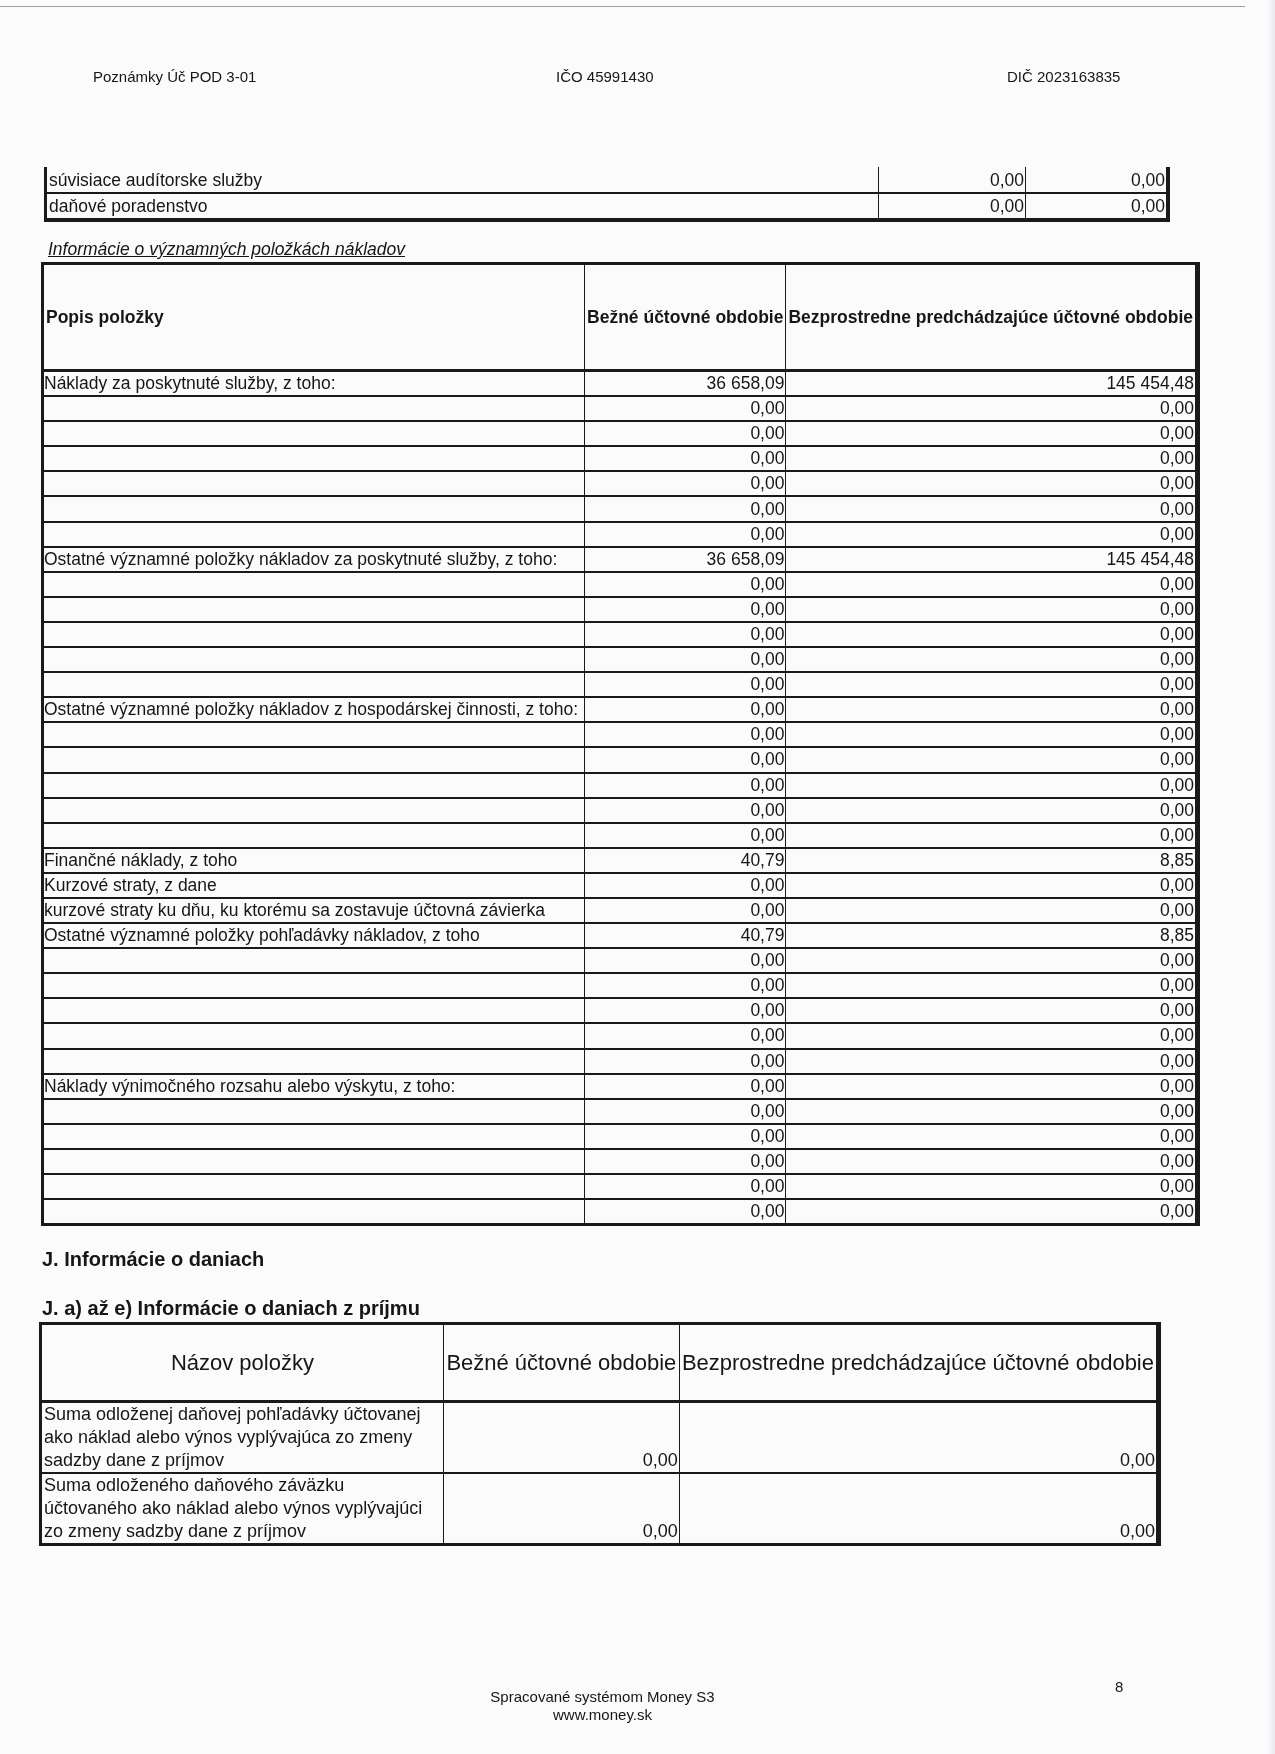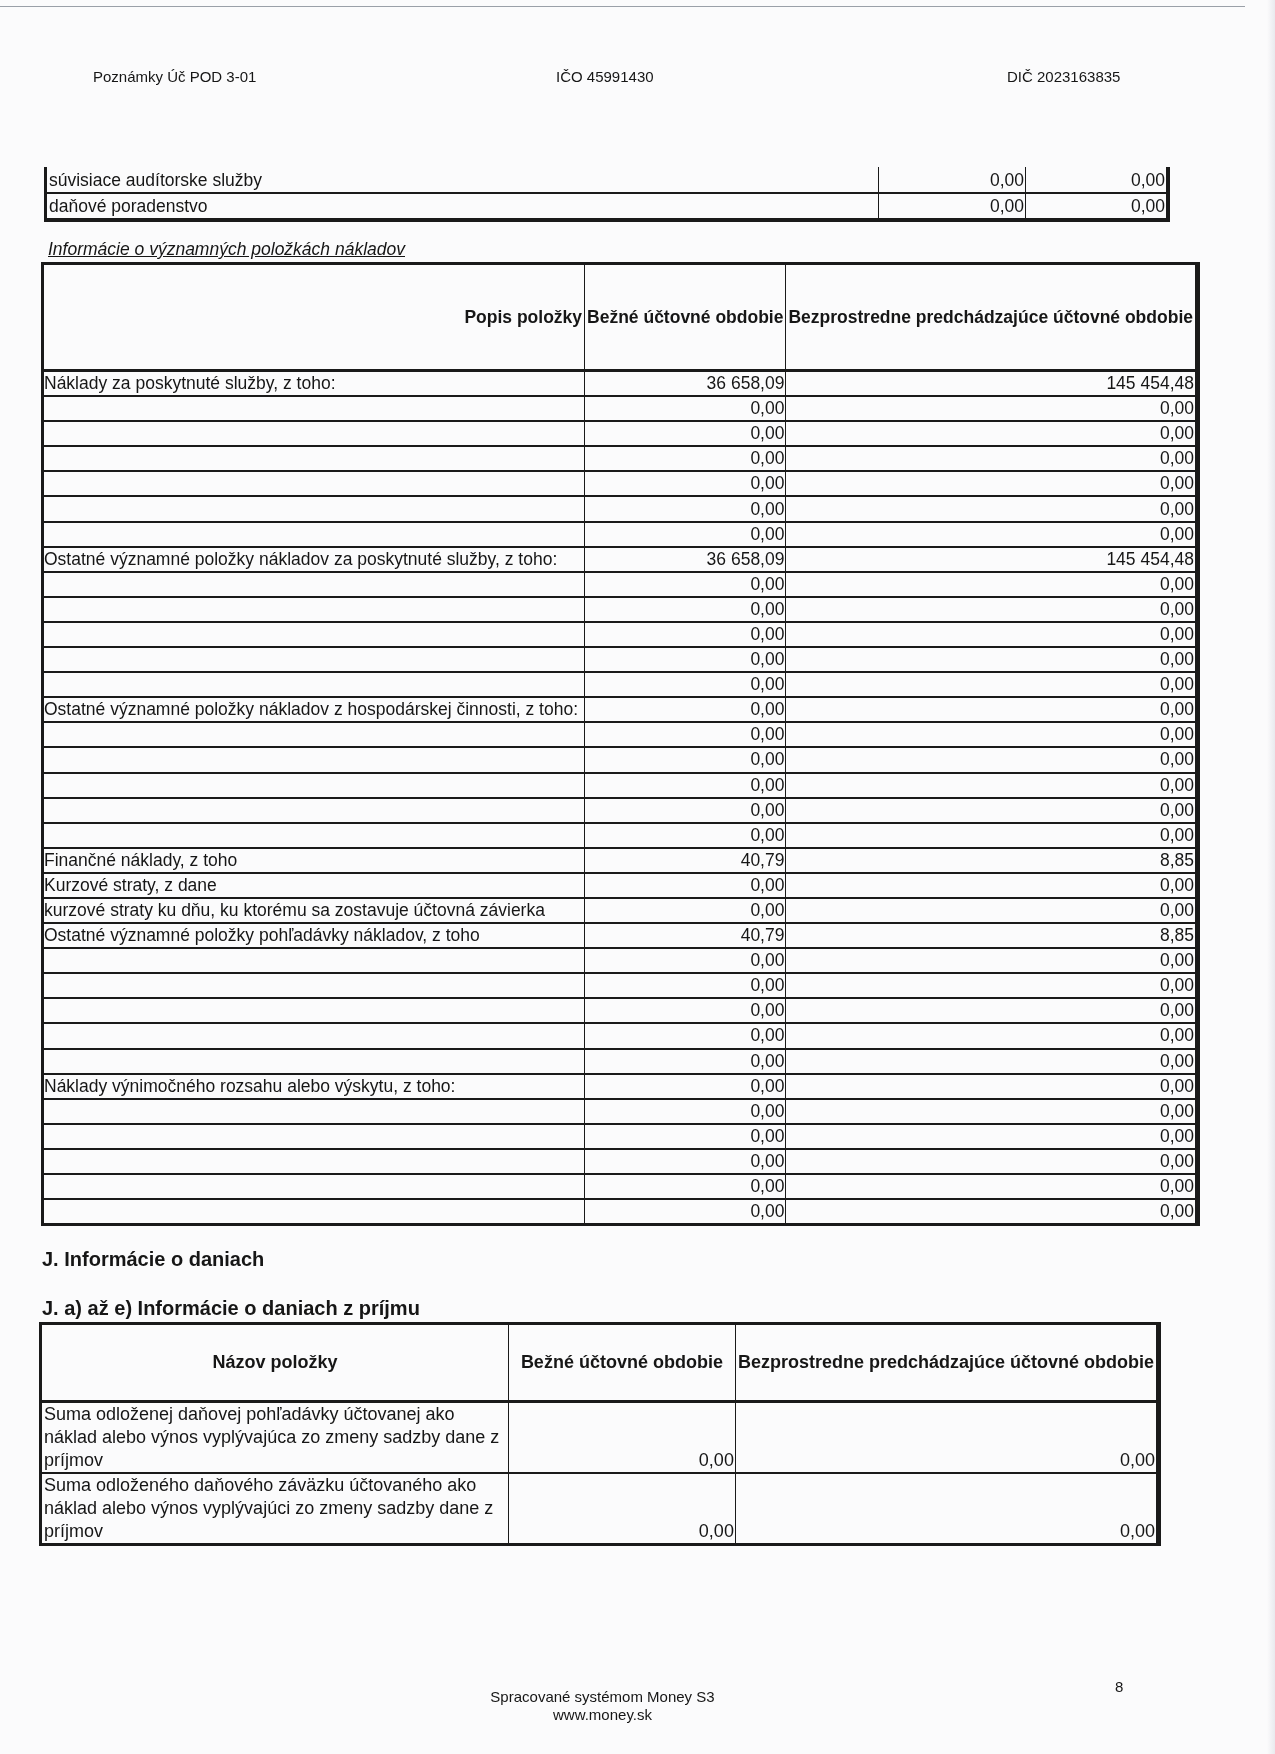--- a/index.html
+++ b/index.html
@@ -27,34 +27,34 @@
   #t1 td.lbl { border-left: none; border-right: none; }
   #t1 td.gap { border-left: none; width: 152px; }
   #t1 td.c1 { width: 143px; }
   #t1 td.c2 { width: 137px; border-right: none; }
 
   .sub-title { position: absolute; left: 48px; top: 239px; font-size: 17.5px; text-decoration: underline; font-style: italic; }
 
   
   #t2 { left: 41px; top: 262px; width: 1125px; border: 3px solid #1a1a1a; border-right-width: 5px; }
   #t2 th { font-weight: bold; height: 104px; line-height: 22px; font-size: 17.5px; vertical-align: middle; border-bottom: 3px solid #1a1a1a; }
-  #t2 th.desc { width: 838px; text-align: right; border-right: none; }
+  #t2 th.desc { width: 838px; text-align: left; border-right: none; }
   #t2 th.c1 { width: 142px; text-align: center; }
   #t2 th.c2 { width: 136px; text-align: center; overflow: hidden; }
   #t2 td { height: 23.1px; line-height: 23px; border-top: 2px solid #1a1a1a; border-bottom: none; }
   #t2 td.lbl { border-right: none; padding-left: 0; margin-top: 40px; }
   #t2 td.blank { border-left: none; border-right: 1px solid #1a1a1a; }
 
   .sec-title { position: absolute; left: 42px; font-weight: bold; font-size: 20px; }
   #secJ { top: 1248px; }
   #secJa { top: 1297px; }
 
   
   #t3 { left: 39px; top: 1322px; width: 1122px; border: 3px solid #1a1a1a; border-right-width: 5px; font-size: 18px; }
-  #t3 th { font-weight: bold; height: 75px; line-height: 23px; font-size: 18px; border-bottom: 3px solid #1a1a1a; }
+  #t3 th { font-weight: normal; height: 75px; line-height: 23px; font-size: 22px; border-bottom: 3px solid #1a1a1a; }
   #t3 th.name { width: 630px; }
   #t3 th.c1 { width: 232px; }
   #t3 th.c2 { width: 236px; }
   #t3 td { height: 48px; line-height: 23px; border-top: 2px solid #1a1a1a; white-space: normal; vertical-align: top; }
   #t3 td.num { vertical-align: bottom; }
 
   .footer { position: absolute; left: 0; width: 1205px; top: 1670px; font-size: 15px; text-align: center; line-height: 18px; margin-top: 18px; }
   .page-num { position: absolute; left: 1115px; top: 1678px; font-size: 15px; }
 </style>
 </head>

